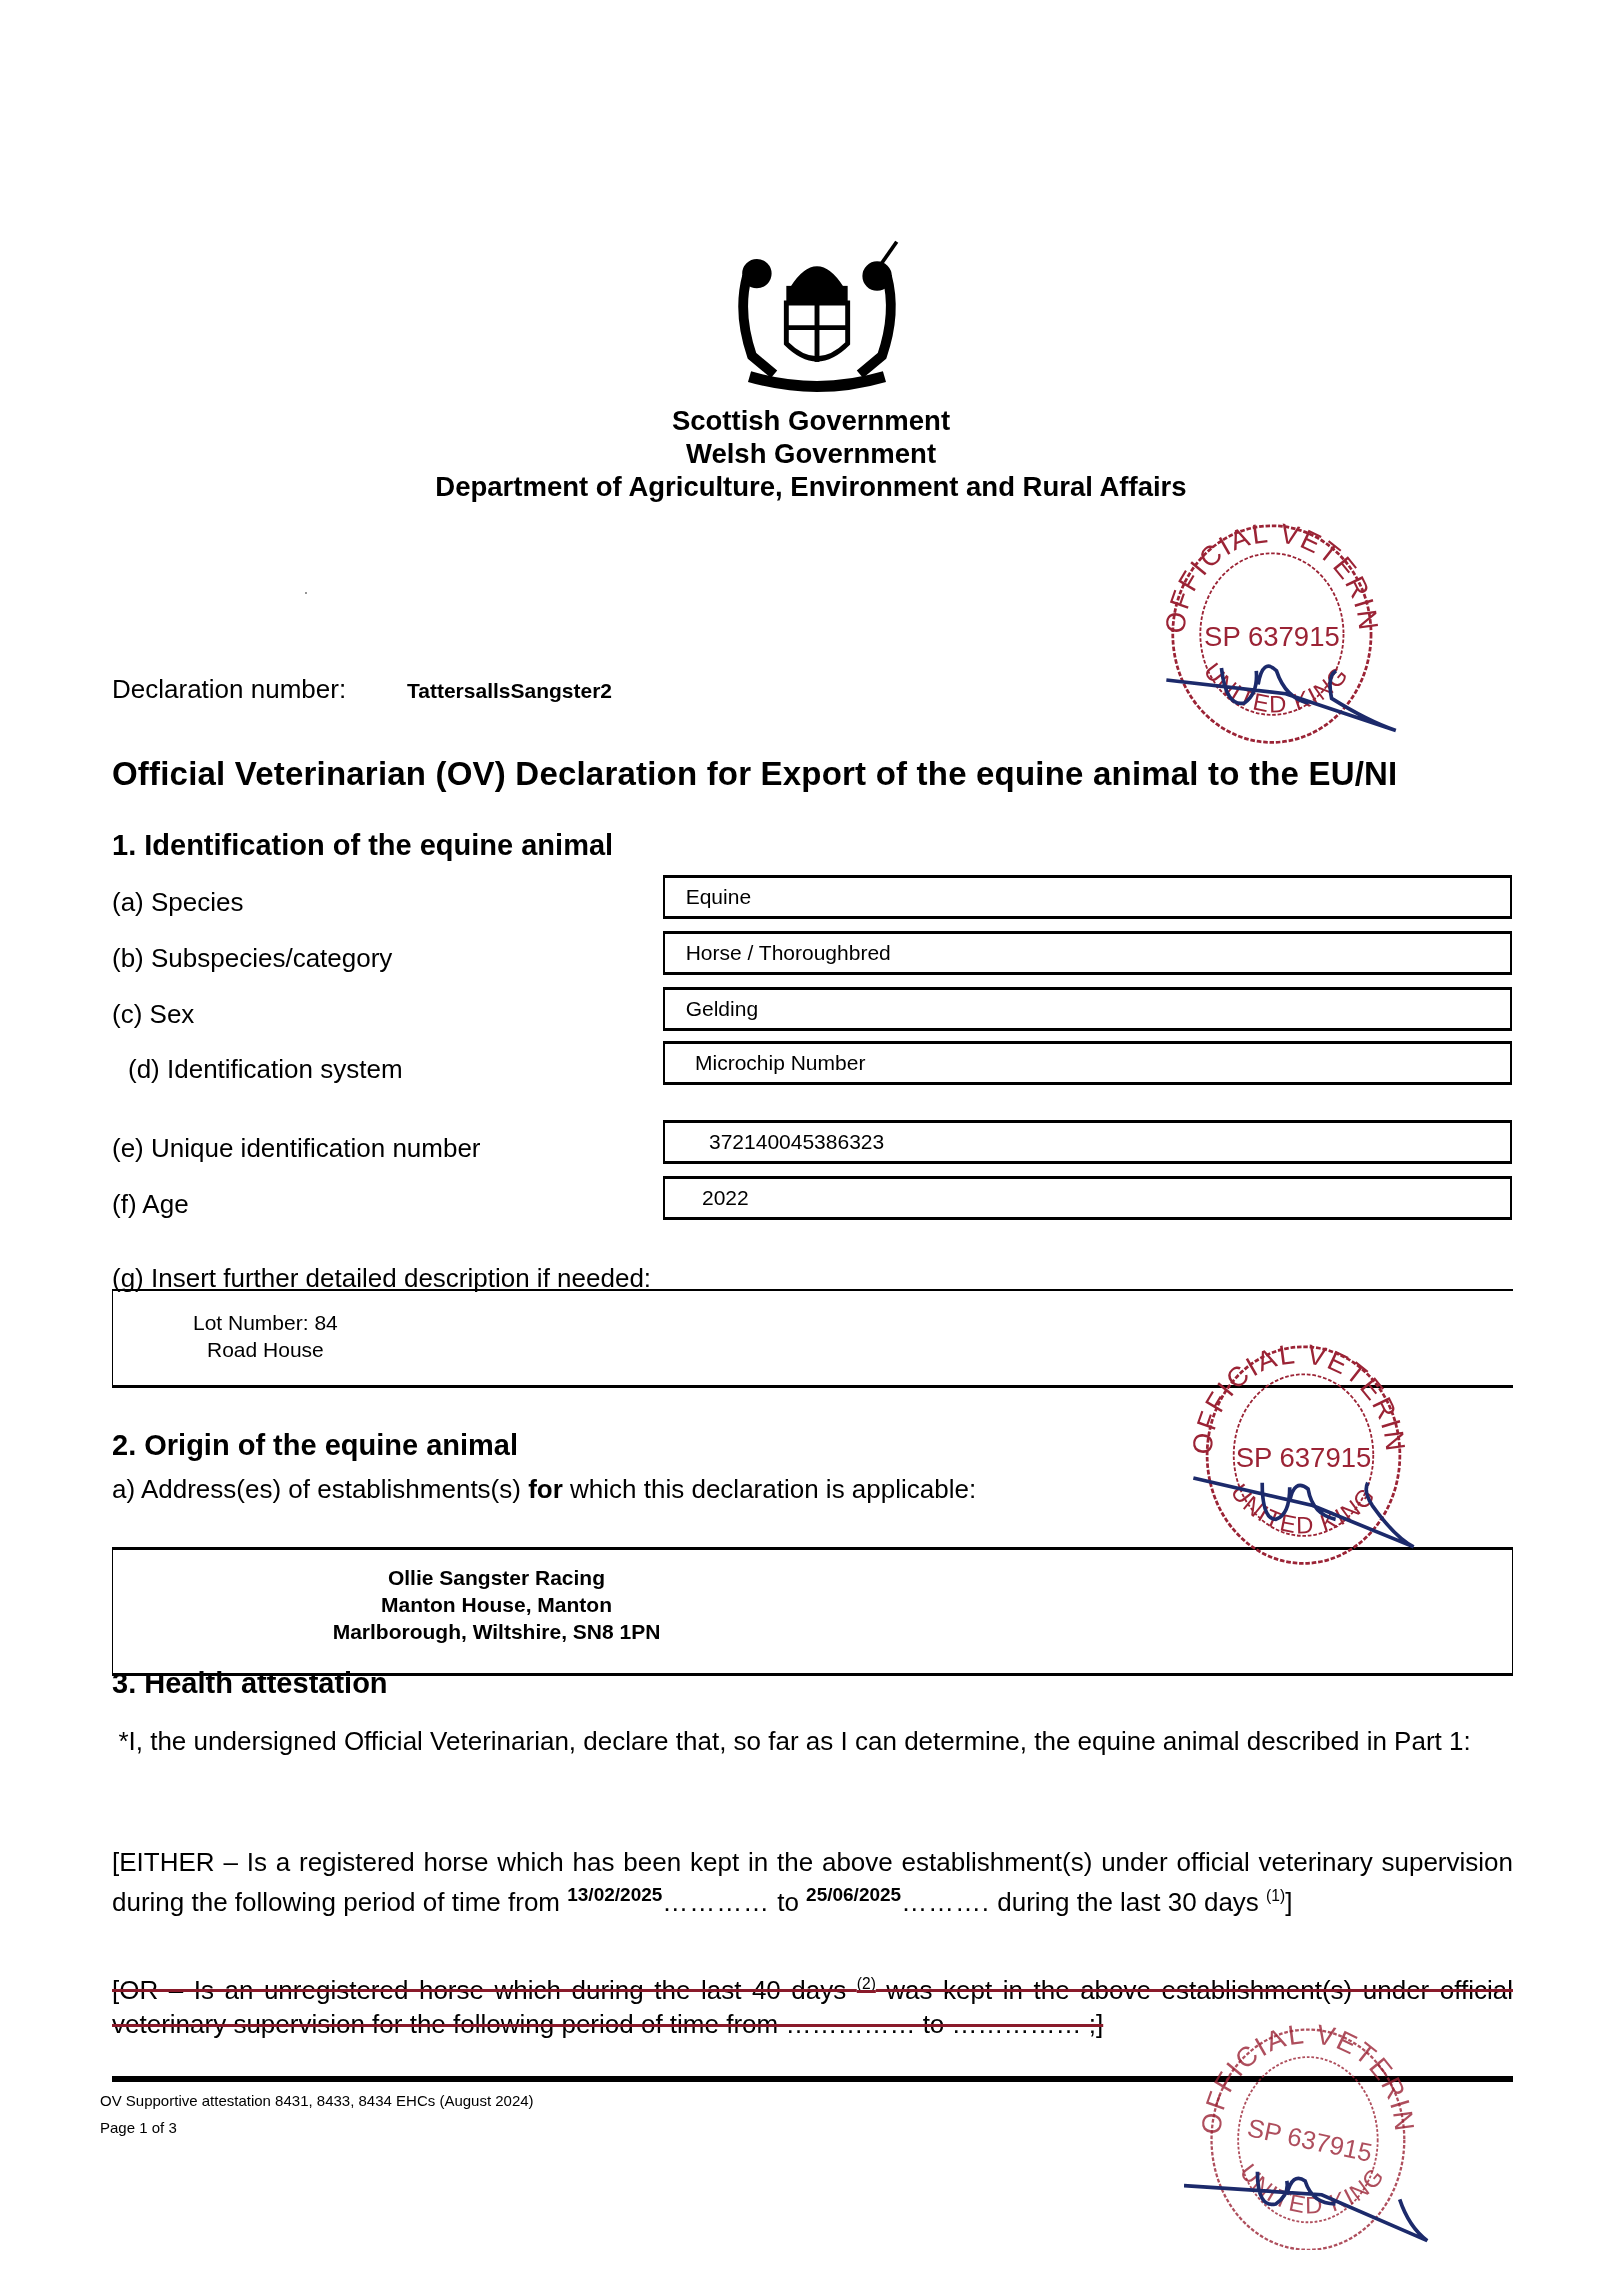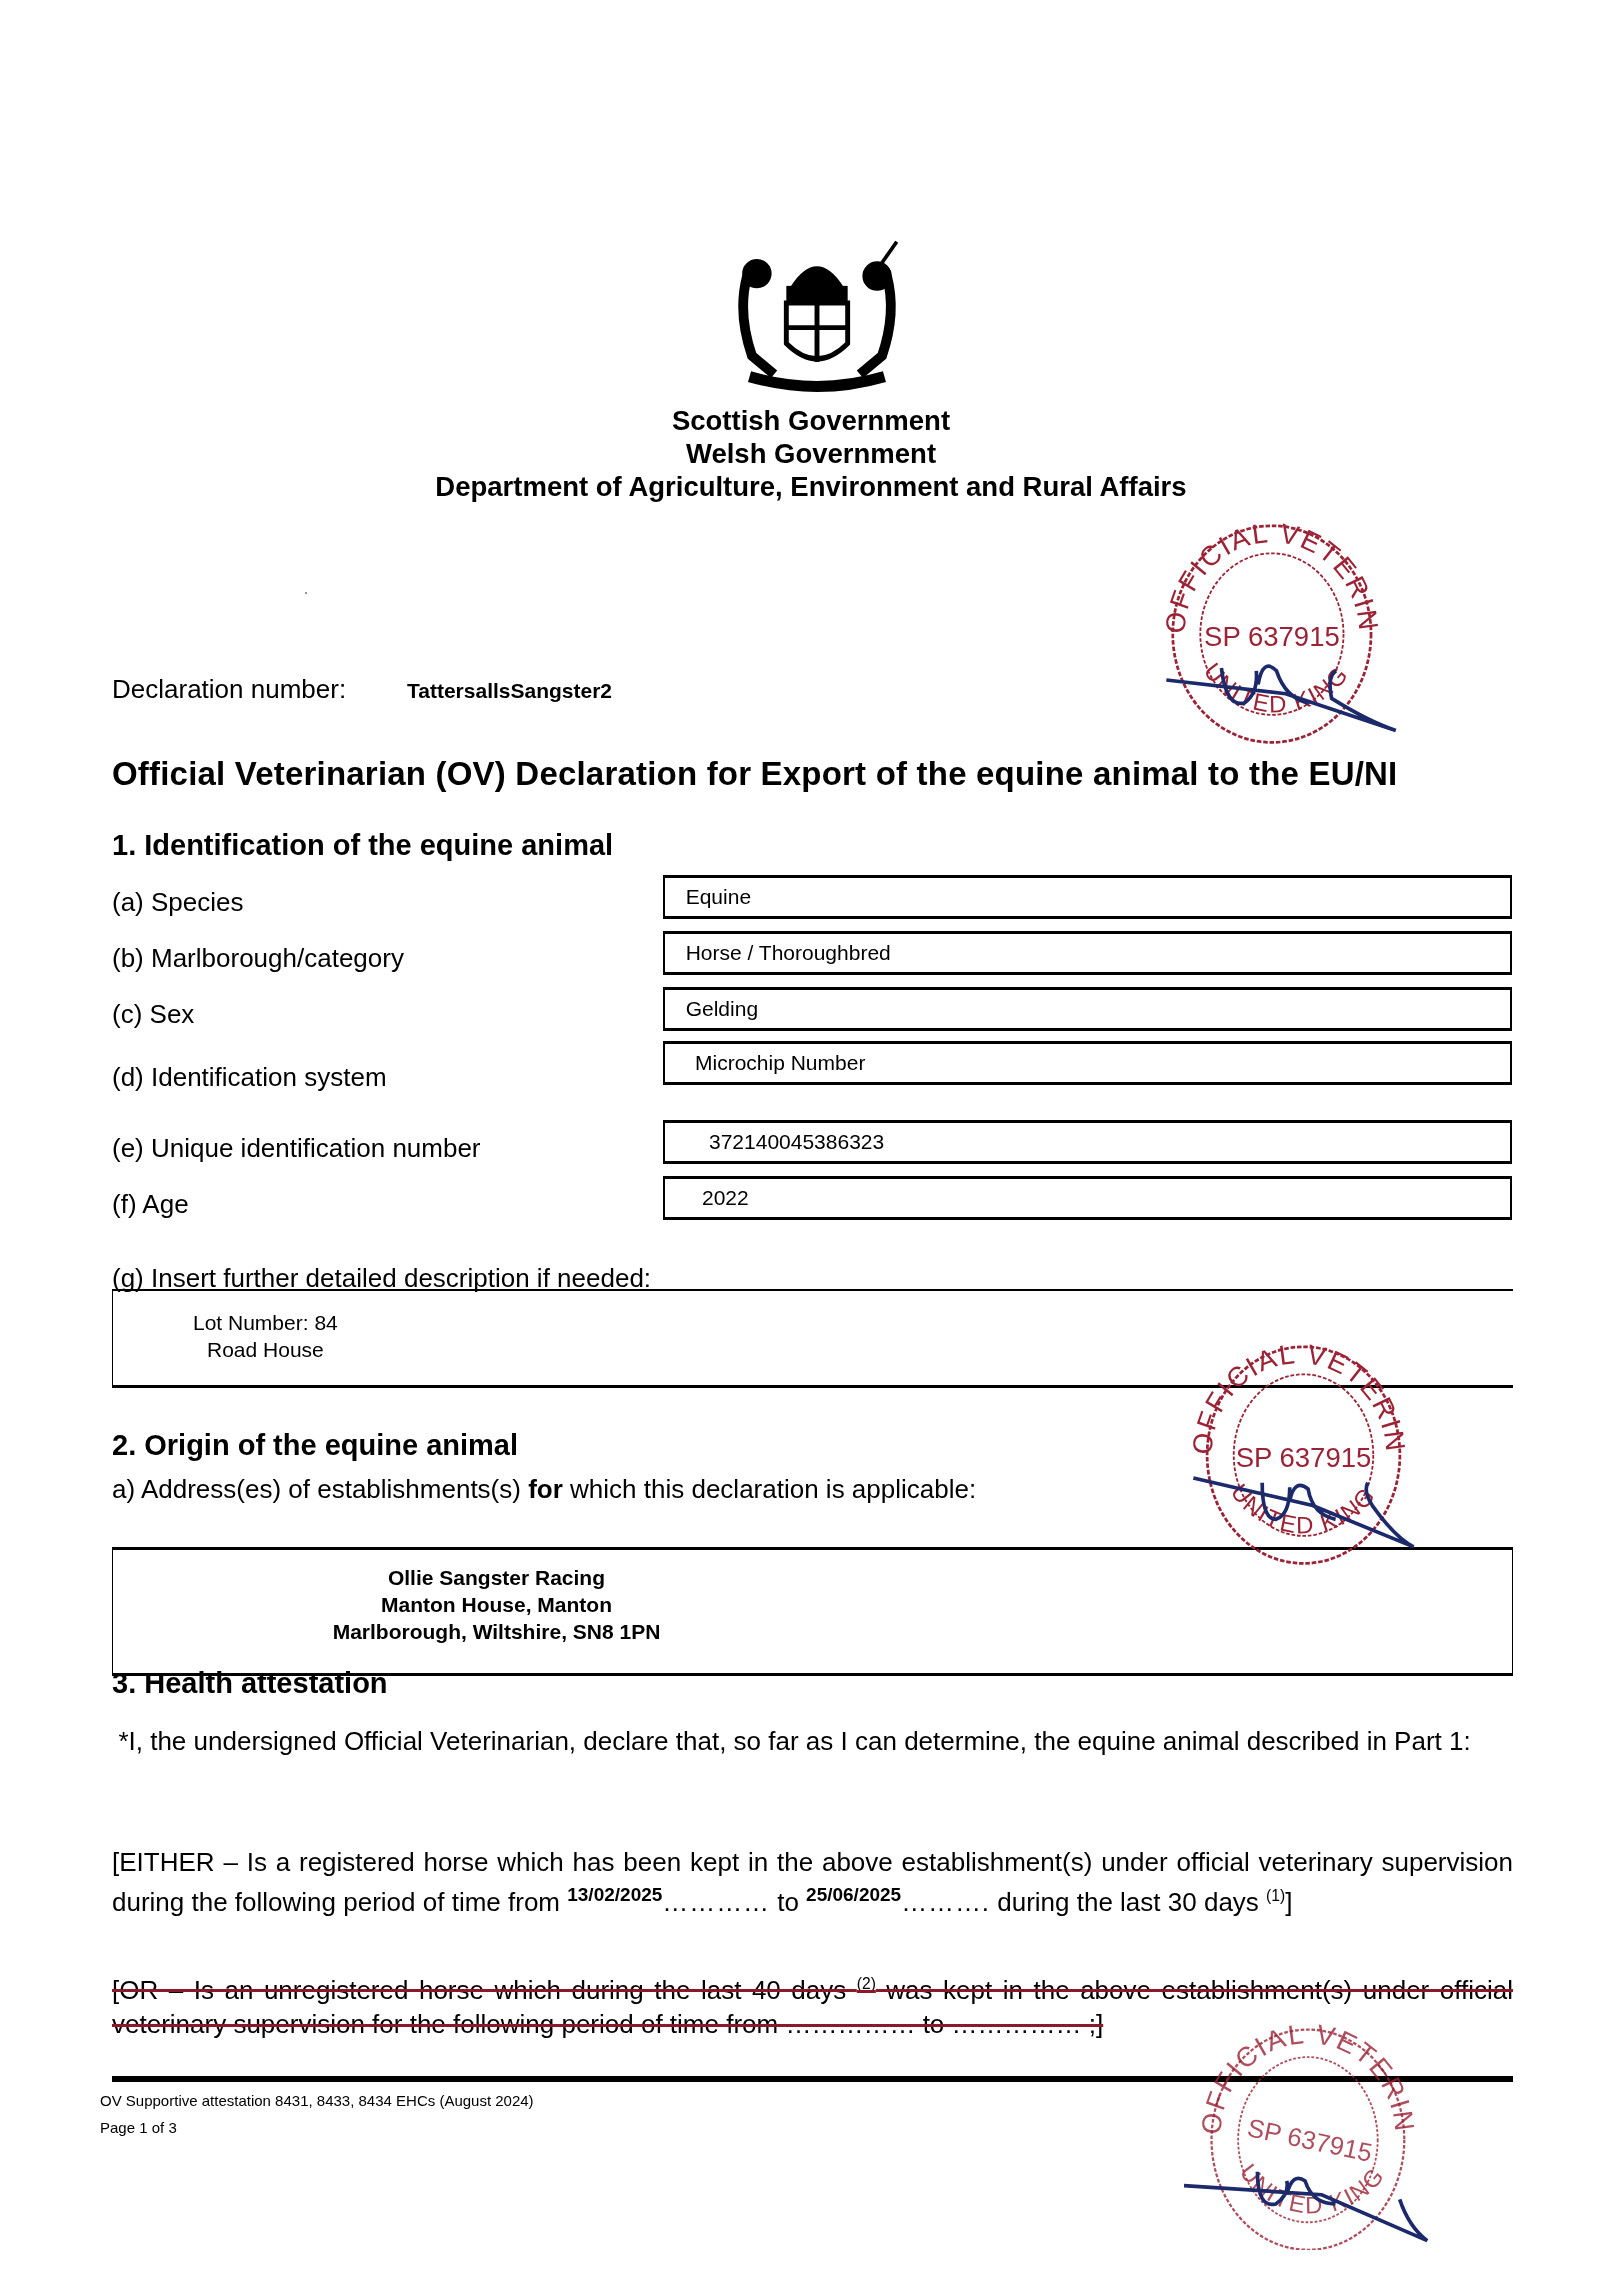--- a/index.html
+++ b/index.html
@@ -79,31 +79,31 @@
 
 <div class="abs main-title">Official Veterinarian (OV) Declaration for Export of the equine animal to the EU/NI</div>
 
 <div class="abs sec-title" style="left:112px; top:829px;">1. Identification of the equine animal</div>
 
 <div class="abs field-label" style="left:112px; top:887px;">(a) Species</div>
 <div class="abs field-box" style="top:875px;">
     <span>Equine</span>
   </div>
 
-<div class="abs field-label" style="left:112px; top:943px;">(b) Marlborough/category</div>
+<div class="abs field-label" style="left:112px; top:943px;">(b) Subspecies/category</div>
 <div class="abs field-box" style="top:931px;">
     <span>Horse / Thoroughbred</span>
   </div>
 
 <div class="abs field-label" style="left:112px; top:999px;">(c) Sex</div>
 <div class="abs field-box" style="top:987px;">
     <span>Gelding</span>
   </div>
 
-<div class="abs field-label" style="left:112px; top:1054px;margin-top:8px;">(d) Identification system</div>
+<div class="abs field-label" style="left:128px; top:1054px;">(d) Identification system</div>
 <div class="abs field-box" style="top:1041px; padding-left:30px;">
     <span>Microchip Number</span>
   </div>
 
 <div class="abs field-label" style="left:112px; top:1133px;">(e) Unique identification number</div>
 <div class="abs field-box" style="top:1120px; padding-left:44px;">
     <span>372140045386323</span>
   </div>
 
 <div class="abs field-label" style="left:112px; top:1189px;">(f) Age</div>

